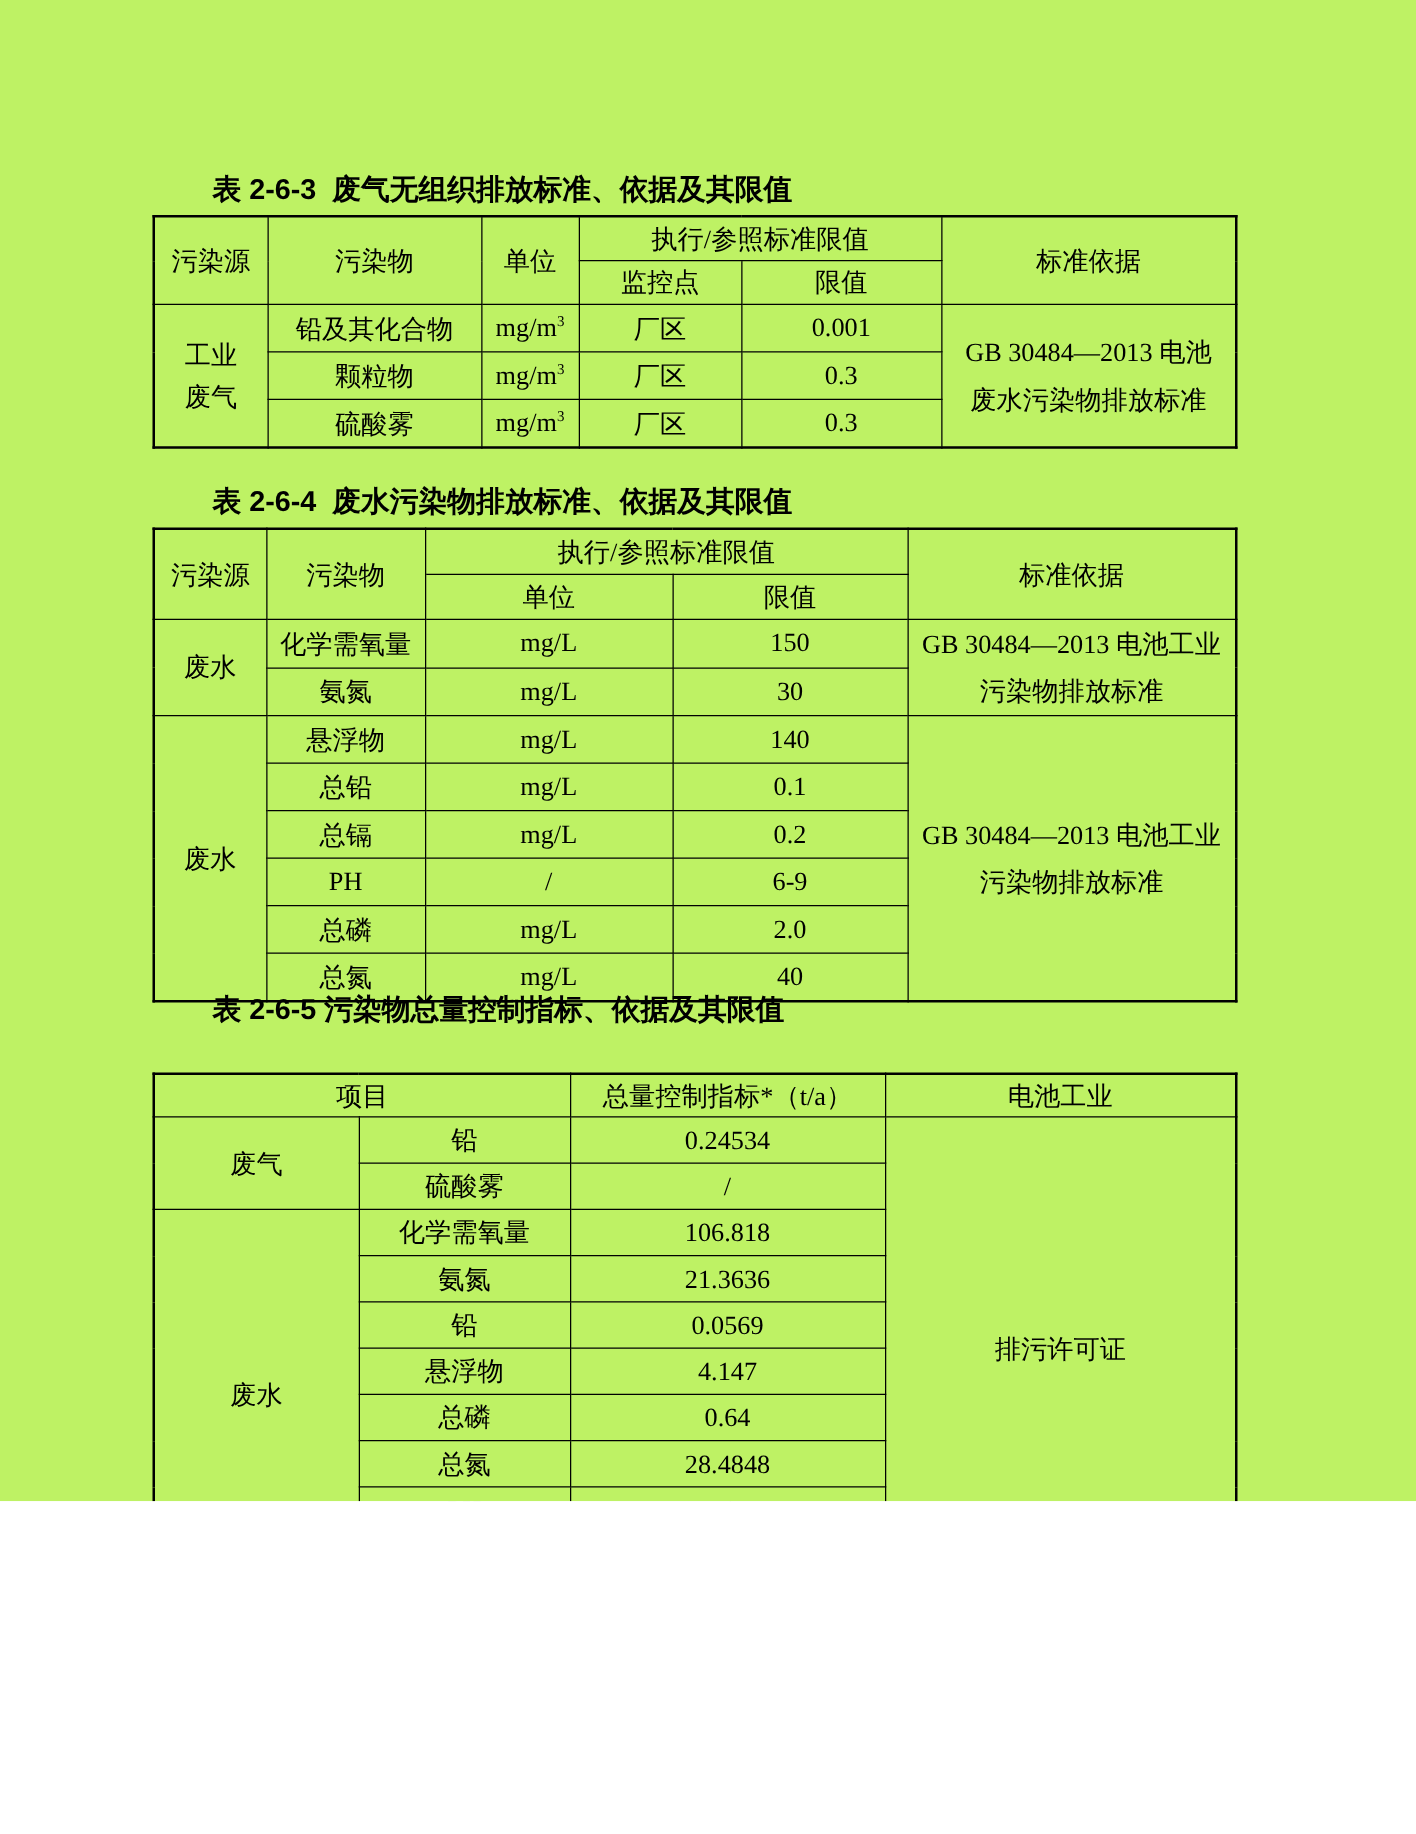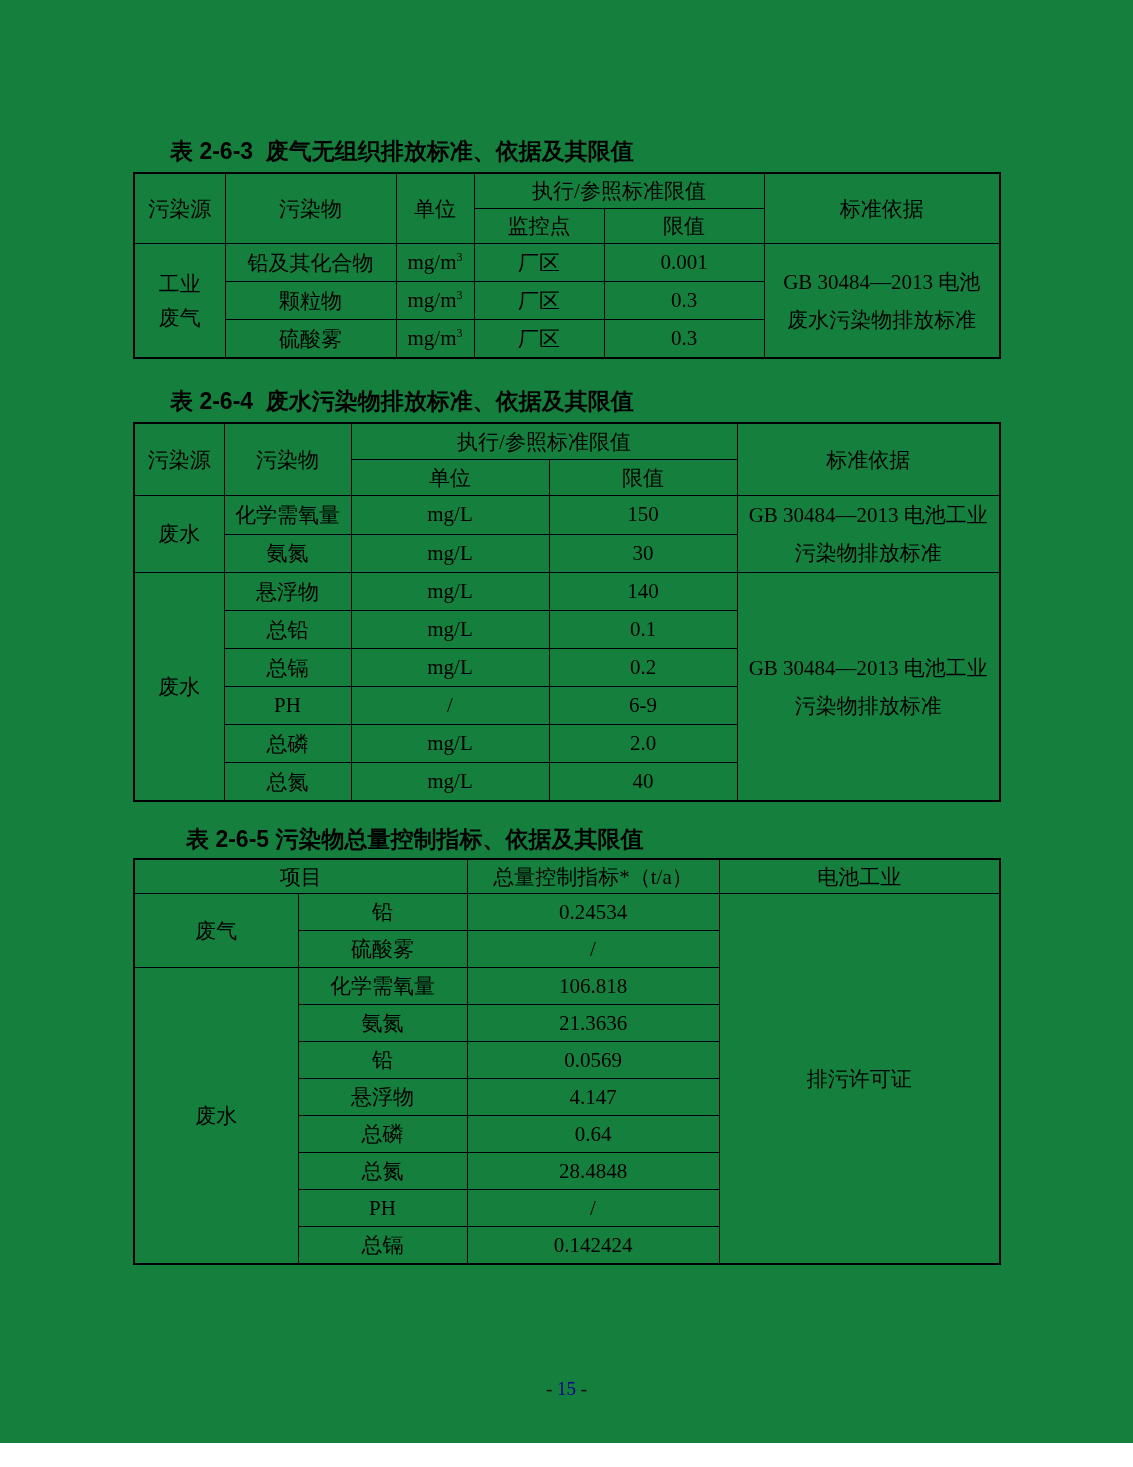--- a/index.html
+++ b/index.html
@@ -1,34 +1,34 @@
 <!DOCTYPE html>
 <html><head>
 <meta charset="utf-8">
 <style>
   html,body{margin:0;padding:0;background:#ffffff;}
   .page{
     position:relative;
-    width:1133px;height:1443px;
-    background:#15803d;
+    width:1133px;height:1201px;
+    background:#bef264;
     color:#000;
     font-family:"Liberation Serif","DejaVu Serif",serif;
     overflow:hidden;
   }
   .tbl-title{
     position:absolute;left:170px;
     font-family:"Liberation Sans","DejaVu Sans",sans-serif;
     font-weight:700;font-size:23px;line-height:34px;
     white-space:pre;color:#000;
   }
   #title1{top:134px;}
   #title2{top:384px;}
-  #title3{top:822px;margin-left:16px;}
+  #title3{top:790px;}
   table.tbl{
-    position:absolute;left:133px;
+    position:absolute;left:122px;
     width:868px;
     border-collapse:collapse;table-layout:fixed;
     border:2px solid #000;
     padding-left:13px;
   }
   #t1{top:172px;}
   #t2{top:422px;}
   #t3{top:858px;}
   table.tbl td{
     border:1.5px solid #000;

